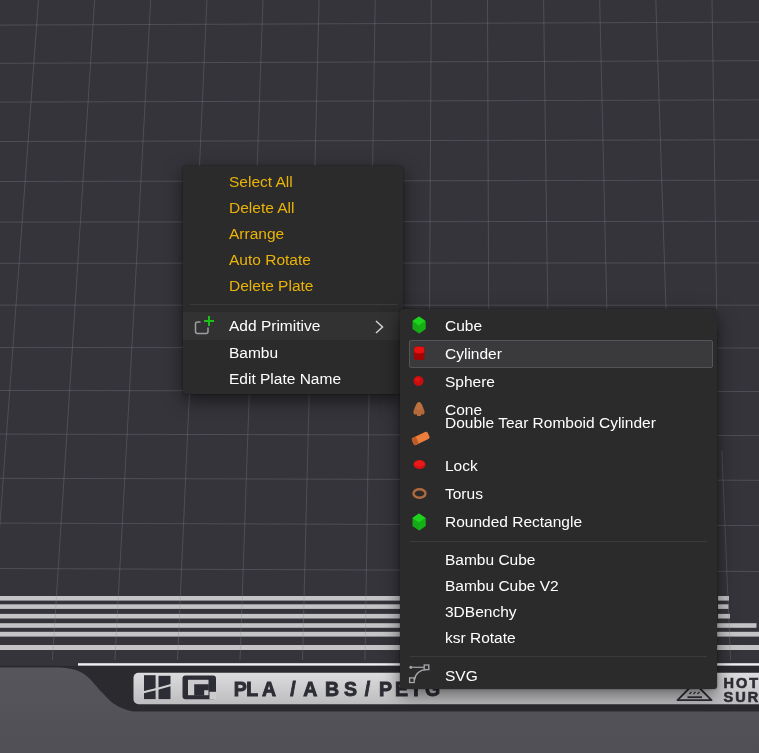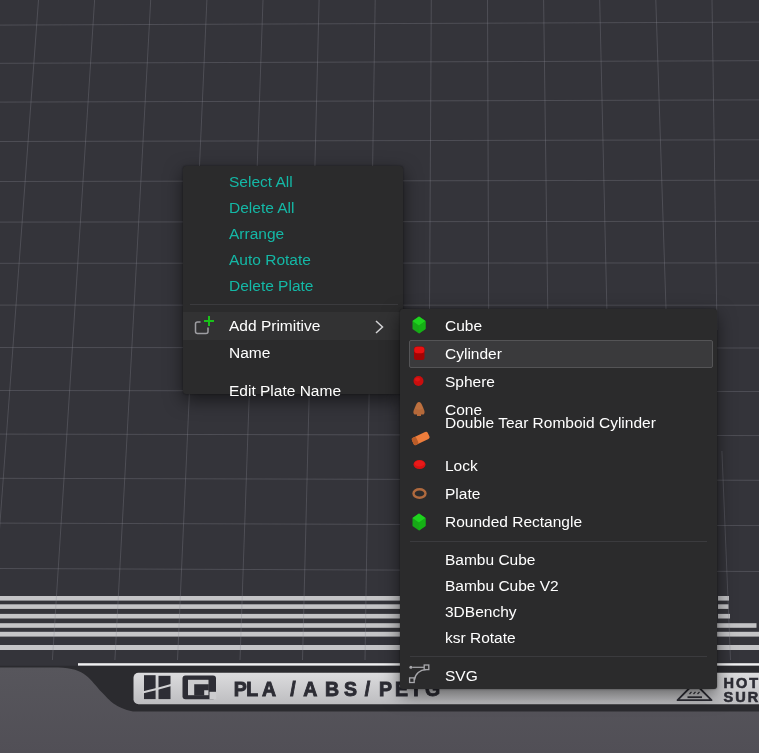--- a/index.html
+++ b/index.html
@@ -1,18 +1,18 @@
 <!DOCTYPE html>
 <html><head><meta charset="utf-8"><style>
 *{margin:0;padding:0;box-sizing:border-box}
 html,body{width:759px;height:753px;overflow:hidden;background:#34343A;font-family:"Liberation Sans",sans-serif}
 #stage{position:relative;width:759px;height:753px}
 .menu{position:absolute;background:#2B2B2C;border-radius:3px;box-shadow:0 6px 18px rgba(0,0,0,.55),0 0 2px rgba(0,0,0,.5)}
 .mi{position:absolute;left:0;width:100%;height:26px;line-height:26px;font-size:15.5px;color:#ffffff;white-space:nowrap}
-.dis{color:#14b8a6}
+.dis{color:#eab308}
 .sep{position:absolute;height:1px;background:#3B3B3E}
 </style></head><body>
 <div id="stage">
 <svg width="759" height="753" style="position:absolute;left:0;top:0">
 <defs>
 <linearGradient id="bg" x1="0" y1="0" x2="0" y2="1">
 <stop offset="0" stop-color="#DCDCDE"></stop>
           <stop offset="1" stop-color="#BDBDC0"></stop>
 </linearGradient>
 <linearGradient id="og" x1="0" y1="0" x2="0" y2="1">
@@ -97,33 +97,33 @@
 <div class="mi dis" style="top:107px;padding-left:46px">Delete Plate</div>
 <div class="sep" style="left:7px;right:5px;top:138px"></div>
 <div class="mi" style="top:146px;height:28px;line-height:28px;padding-left:46px;background:#323233">Add Primitive</div>
 <svg style="position:absolute;left:10px;top:147.5px" width="26" height="26" fill="none">
 <path d="M2.5,11 Q2.5,9 4.5,9 H7.5 M2.5,11 V18.5 Q2.5,20.5 4.5,20.5 H13 Q15,20.5 15,18.5 V14.5" stroke="#9E9EA2" stroke-width="1.5"></path>
 <path d="M16,3 V13 M11,8 H21" stroke="#19C119" stroke-width="2"></path>
 </svg>
 <svg style="position:absolute;left:189px;top:147.5px" width="14" height="24" fill="none">
 <path d="M4,8 L10.5,14 L4,20" stroke="#D4D4D6" stroke-width="1.5"></path>
 </svg>
-<div class="mi" style="top:174px;padding-left:46px">Name</div>
-<div class="mi" style="top:212px;padding-left:46px">Edit Plate Name</div>
+<div class="mi" style="top:174px;padding-left:46px">Bambu</div>
+<div class="mi" style="top:200px;padding-left:46px">Edit Plate Name</div>
 </div>
 
 <div class="menu" id="m2" style="left:400px;top:309px;width:317px;height:380px">
 <div class="mi" style="top:2.5px;height:28px;line-height:28px;padding-left:45px">Cube</div>
 <div style="position:absolute;left:9px;top:30.5px;width:304px;height:28px;background:#3A3A3C;border:1px solid #545456;border-radius:2px"></div>
 <div class="mi" style="top:30.5px;height:36px;line-height:28px;padding-left:45px">Cylinder</div>
 <div class="mi" style="top:58.5px;height:28px;line-height:28px;padding-left:45px">Sphere</div>
 <div class="mi" style="top:86.5px;height:28px;line-height:28px;padding-left:45px">Cone</div>
 <div class="mi" style="top:100px;height:28px;line-height:28px;padding-left:45px">Double Tear Romboid Cylinder</div>
 <div class="mi" style="top:142.5px;height:28px;line-height:28px;padding-left:45px">Lock</div>
-<div class="mi" style="top:170.5px;height:28px;line-height:28px;padding-left:45px">Plate</div>
+<div class="mi" style="top:170.5px;height:28px;line-height:28px;padding-left:45px">Torus</div>
 <div class="mi" style="top:198.5px;height:28px;line-height:28px;padding-left:45px">Rounded Rectangle</div>
 <div class="sep" style="left:10px;right:10px;top:231.5px"></div>
 <div class="mi" style="top:237.5px;padding-left:45px">Bambu Cube</div>
 <div class="mi" style="top:263.5px;padding-left:45px">Bambu Cube V2</div>
 <div class="mi" style="top:289.5px;padding-left:45px">3DBenchy</div>
 <div class="mi" style="top:315.5px;padding-left:45px">ksr Rotate</div>
 <div class="sep" style="left:10px;right:10px;top:347px"></div>
 <div class="mi" style="top:353.5px;padding-left:45px">SVG</div>
 
 <svg style="position:absolute;left:12px;top:7px" width="18" height="18">

